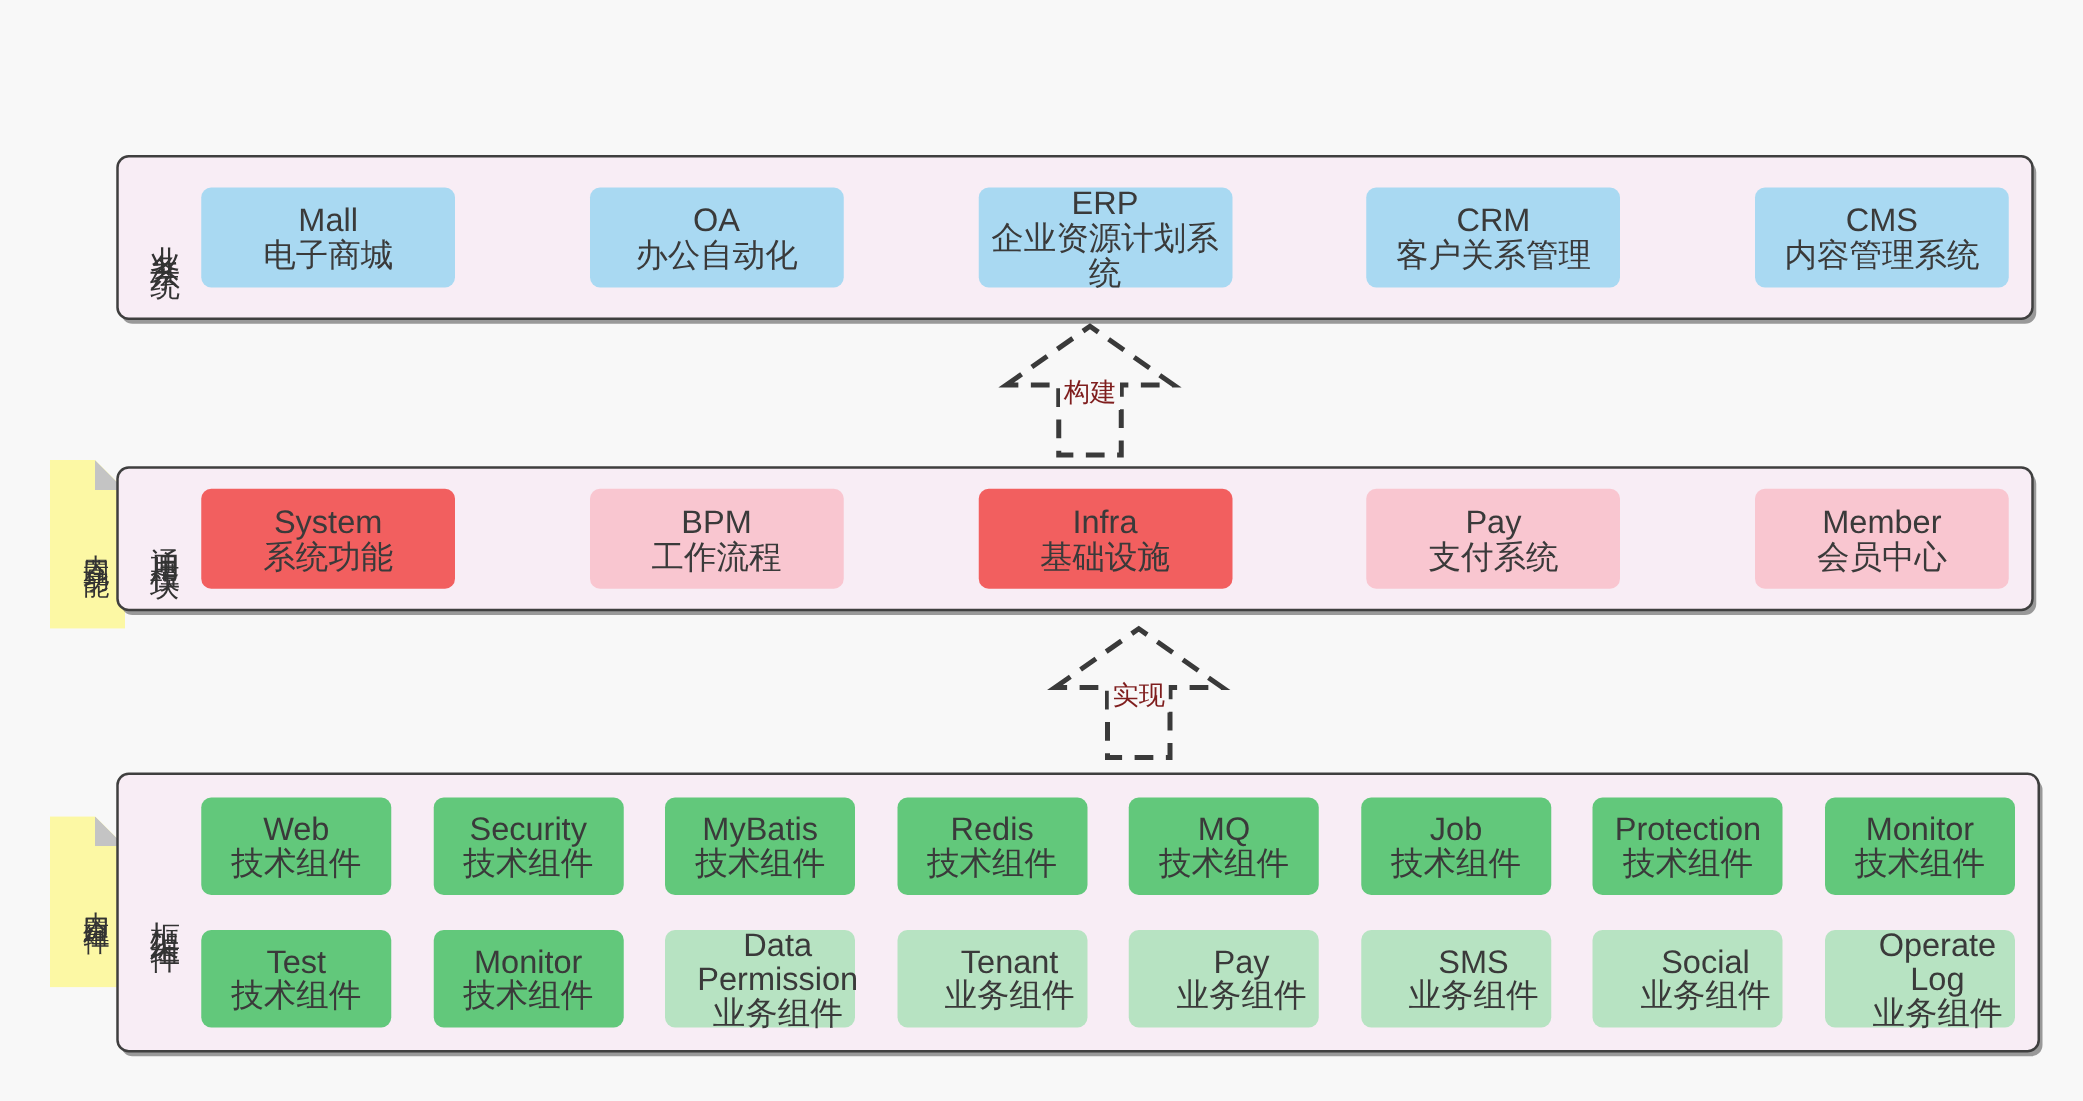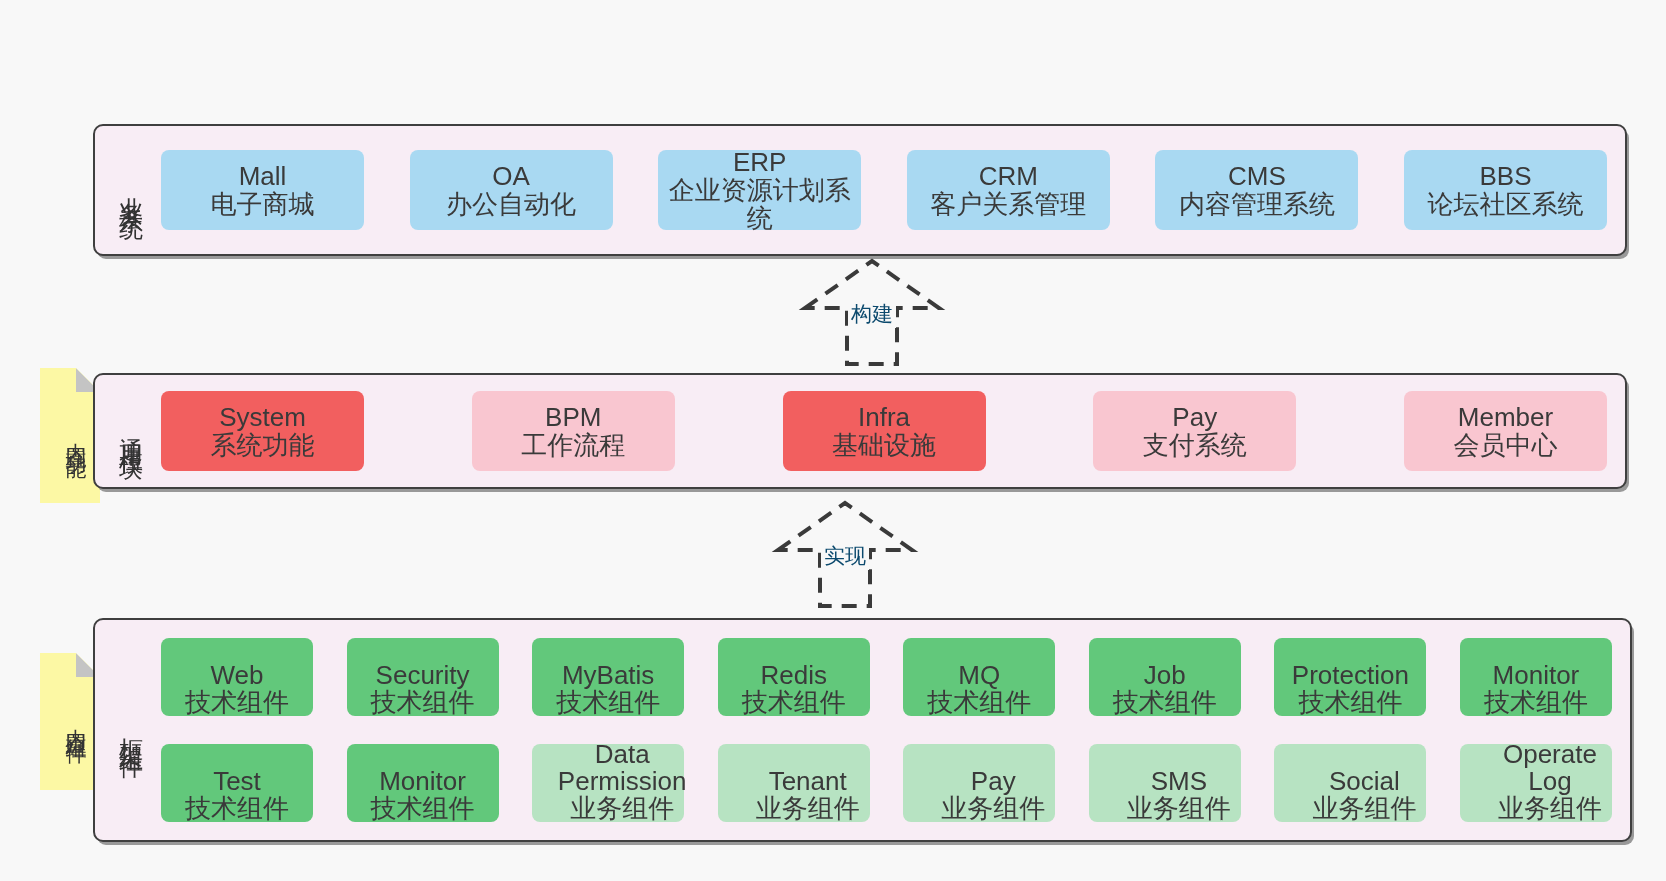--- a/index.html
+++ b/index.html
@@ -22,43 +22,43 @@
   .band-label{writing-mode:vertical-rl;text-orientation:upright;font-size:24px;
               letter-spacing:6px;color:#333;width:44px;text-align:center;line-height:44px;}
 
   .row-wrap{flex:1;display:flex;flex-direction:column;justify-content:center;gap:28px;
             padding:0 18px 0 8px;}
   .box-row{display:flex;justify-content:space-between;}
 
   .box{border-radius:8px;display:flex;flex-direction:column;align-items:center;
        justify-content:center;text-align:center;font-size:26px;line-height:28px;}
   .w6{width:203px;height:80px;}
-  .w8{width:152px;height:78px;line-height:27px;justify-content:flex-end;}
+  .w8{width:152px;height:78px;line-height:27px;}
   .sky{background:var(--sky);}
   .red{background:var(--red);}
   .pink{background:var(--pink);}
   .green{background:var(--green);}
   .green-light{background:var(--green-light);padding-left:28px;}
 
   .note{position:absolute;width:60px;background:var(--note-yellow);z-index:0;
         clip-path:polygon(0 0,calc(100% - 24px) 0,100% 24px,100% 100%,0 100%);
         display:flex;align-items:center;}
   .note1{left:40px;top:368px;height:135px;}
   .note2{left:40px;top:653px;height:137px;}
   .note .fold{position:absolute;top:0;right:0;width:24px;height:24px;background:var(--fold-gray);
         clip-path:polygon(0 0,100% 100%,0 100%);}
   .note-label{writing-mode:vertical-rl;text-orientation:upright;font-size:21px;
         letter-spacing:5px;width:50px;text-align:center;color:#333;}
 
   .arrow{position:absolute;width:150px;height:114px;z-index:0;}
   .arrow1{left:797px;top:256px;}
-  .arrow2{left:770px;top:498px;}
+  .arrow2{left:836px;top:498px;}
   .arrow svg{position:absolute;inset:0;}
   .arrow-label{position:absolute;left:50%;top:44px;transform:translateX(-50%);
-        background:var(--page-bg);padding:0 3px;font-size:21px;color:#0c4a6e;white-space:nowrap;}
+        background:var(--page-bg);padding:0 3px;font-size:21px;color:#7f1d1d;white-space:nowrap;}
 </style>
 </head>
 <body>
 
 <div class="stage">
 
   <div class="note note1">
     <div class="fold"></div>
     <div class="note-label">内置功能</div>
   </div>
@@ -97,24 +97,20 @@
           <span>企业资源计划系统</span>
         </div>
         <div class="box w6 sky">
           <span>CRM</span>
           <span>客户关系管理</span>
         </div>
         <div class="box w6 sky">
           <span>CMS</span>
           <span>内容管理系统</span>
         </div>
-        <div class="box w6 sky">
-          <span>BBS</span>
-          <span>论坛社区系统</span>
-        </div>
       </div>
     </div>
   </div>
 
   <div class="band band2">
     <div class="band-label">通用模块</div>
     <div class="row-wrap">
       <div class="box-row">
         <div class="box w6 red">
           <span>System</span>

